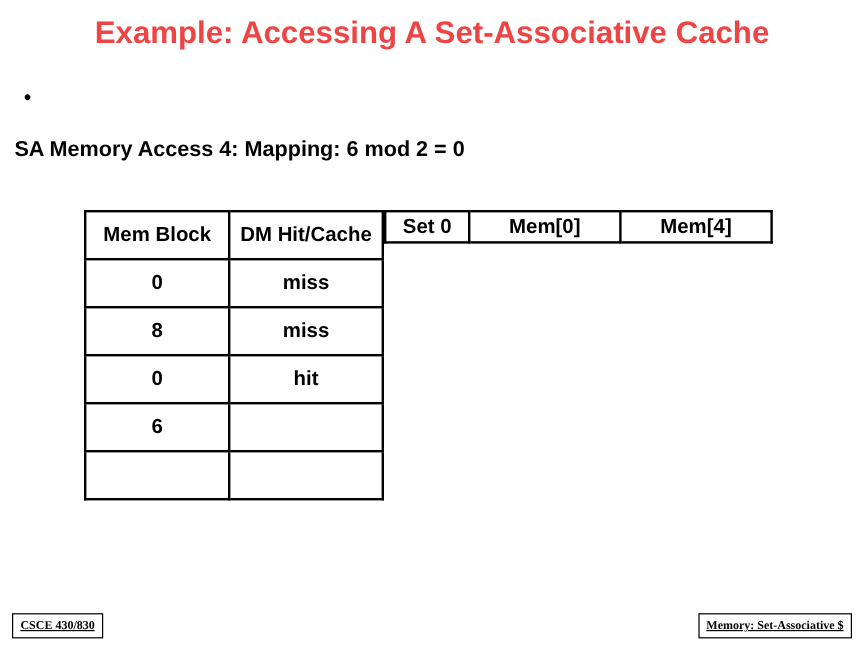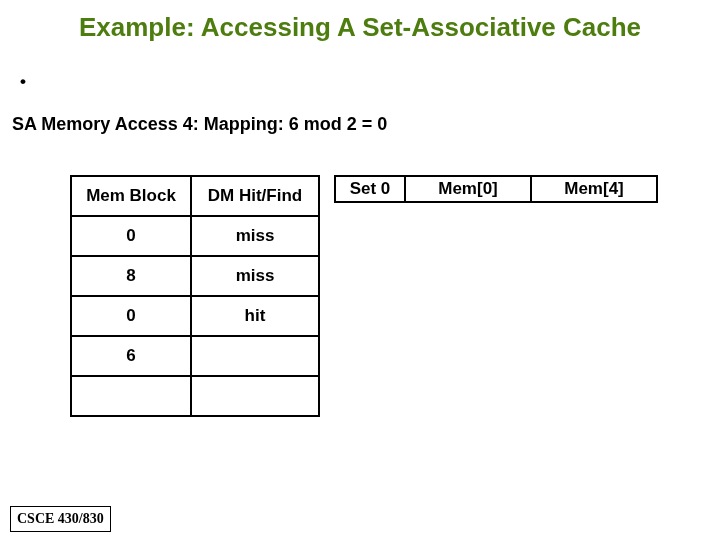--- a/index.html
+++ b/index.html
@@ -6,21 +6,21 @@
     margin: 0;
     padding: 0;
     width: 720px;
     height: 540px;
     font-family: Arial, Helvetica, sans-serif;
     background: #fff;
     position: relative;
     overflow: hidden;
   }
   .title {
-    color: #4d7c0f;
+    color: #ef4444;
     font-size: 26px;
     font-weight: bold;
     text-align: center;
     padding: 12px 20px 0 20px;
   }
   .bullet-block {
     display: flex;
     align-items: flex-start;
     padding: 28px 30px 0 20px;
     font-size: 17px;
@@ -48,21 +48,20 @@
     font-size: 17px;
     font-weight: bold;
     text-align: center;
     height: 24px;
     padding: 7px 4px;
     vertical-align: middle;
   }
   .tbl1 th:first-child, .tbl1 td:first-child { width: 110px; }
   .tbl1 th:last-child, .tbl1 td:last-child { width: 118px; }
   .tbl2 {
-    margin-left: 14px;
   }
   .tbl2 th, .tbl2 td {
     border: 2px solid #000;
     font-size: 17px;
     font-weight: bold;
     text-align: center;
     height: 24px;
     padding: 0 4px;
     vertical-align: middle;
   }
@@ -72,43 +71,44 @@
     position: absolute;
     bottom: 8px;
     left: 0;
     right: 0;
     display: flex;
     justify-content: space-between;
     padding: 0 10px;
   }
   .footer-box {
     border: 1px solid #000;
-    font-size: 14px;
+    font-size: 10px;
     font-weight: bold;
     padding: 4px 6px;
     font-family: "Times New Roman", serif;
+    text-decoration: underline;
   }
 </style>
 </head>
 <body>
 
 <div class="title">Example: Accessing A Set-Associative Cache</div>
 
 <div class="bullet-block">
   <div class="bullet-dot">•</div>
 </div>
 
 <div class="access-line">SA Memory Access 4:  Mapping: 6 mod 2 = 0</div>
 
 <div class="tables">
   <table class="tbl1">
     <tbody>
         <tr>
       <th>Mem Block</th>
-      <th>DM Hit/Find</th>
+      <th>DM Hit/Cache</th>
     </tr>
     <tr>
       <td>0</td>
       <td>miss</td>
     </tr>
     <tr>
       <td>8</td>
       <td>miss</td>
     </tr>
     <tr>
@@ -132,13 +132,14 @@
       <th class="setcol">Set 0</th>
       <th class="memcol">Mem[0]</th>
       <th class="memcol">Mem[4]</th>
     </tr>
   </tbody>
     </table>
 </div>
 
 <div class="footer">
   <div class="footer-box">CSCE 430/830</div>
+  <div class="footer-box">Memory: Set-Associative $</div>
 </div>
 
 </body></html>

